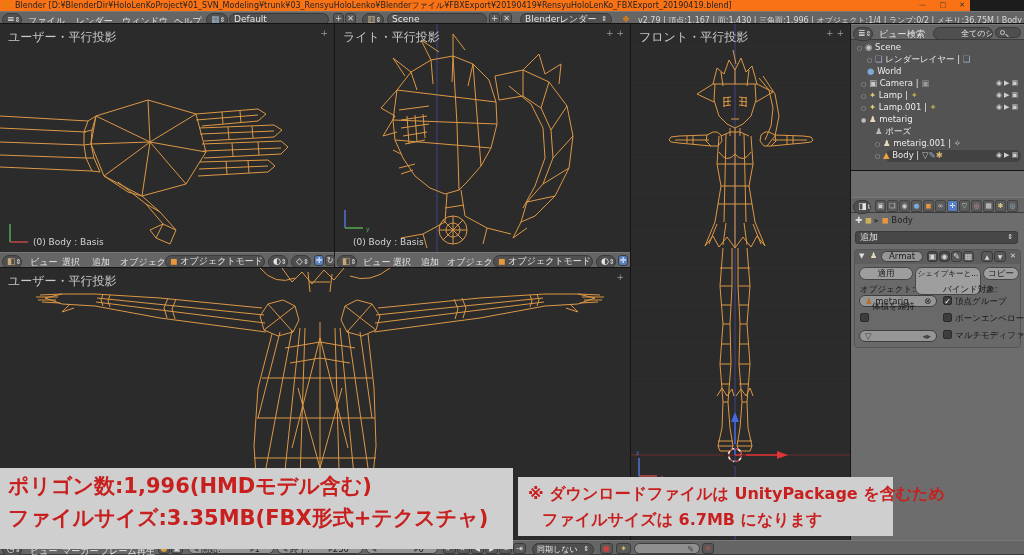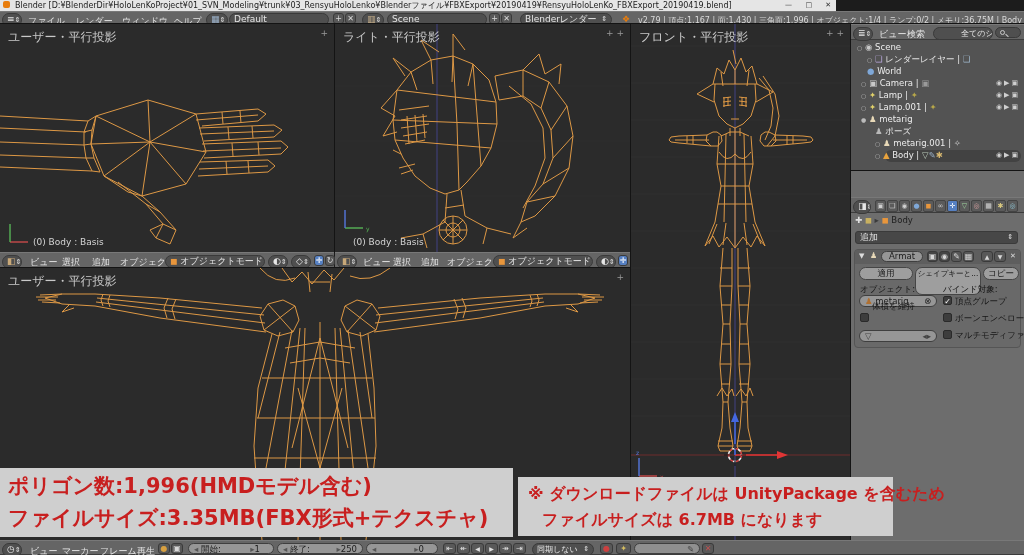--- a/index.html
+++ b/index.html
@@ -25,21 +25,21 @@
   .tab{position:absolute;width:11px;height:12px;background:#5b5b5b;border:1px solid #444;border-radius:2px;font-size:7px;text-align:center;line-height:11px;color:#cfcfcf;}
   .ovl{position:absolute;background:#cfcfcf;z-index:50;}
   .ovl div{color:#c81f1f;font-weight:bold;white-space:nowrap;}
   .tl-btn{position:absolute;background:#595959;border:1px solid #3a3a3a;border-radius:3px;color:#e0e0e0;font-size:8px;text-align:center;}
 </style>
 </head>
 <body>
 
 <div id="stage">
 
-  <div class="abs" style="left:0;top:0;width:836px;height:11px;background:#e5e5e5;">
+  <div class="abs" style="left:0;top:0;width:970px;height:11px;background:#f97316;">
     <span class="abs" style="left:3px;top:1px;width:7px;height:7px;background:#e87d0d;border-radius:2px;"></span>
     <span class="abs" style="left:15px;top:0;font-size:8px;color:#222;line-height:11px;white-space:nowrap;">Blender [D:¥BlenderDir¥HoloLenKoProject¥01_SVN_Modeling¥trunk¥03_RensyuHoloLenko¥Blenderファイル¥FBXExport¥20190419¥RensyuHoloLenKo_FBXExport_20190419.blend]</span>
     <span class="abs" style="right:44px;top:0;font-size:7px;color:#333;line-height:10px;">—</span>
     <span class="abs" style="right:24px;top:0;font-size:7px;color:#333;line-height:10px;">□</span>
     <span class="abs" style="right:5px;top:0;font-size:7px;color:#333;line-height:10px;">✕</span>
   </div>
 
   <div class="abs bar" style="left:0;top:11px;width:1024px;height:13px;">
     <span class="ddark" style="left:2px;top:1px;width:20px;"><span class="g">≡</span><span class="g" style="font-size:7px;">⇕</span></span>
     <span class="mi" style="left:28px;">ファイル</span>
@@ -311,38 +311,38 @@
 
   <div class="abs bar" style="left:0;top:540px;width:1024px;height:15px;">
     <span class="ddark" style="left:2px;top:2px;width:20px;"><span class="g">◷</span><span class="g" style="font-size:7px;">⇕</span></span>
     <span class="mi" style="left:30px;top:4px;">ビュー</span>
     <span class="mi" style="left:62px;top:4px;">マーカー</span>
     <span class="mi" style="left:100px;top:4px;">フレーム</span>
     <span class="mi" style="left:137px;top:4px;">再生</span>
     <span class="mini" style="left:158px;top:2px;width:12px;height:11px;color:#d8a040;">●</span>
     <span class="mini" style="left:171px;top:2px;width:12px;height:11px;">▣</span>
     <span class="fld" style="left:188px;top:2px;width:86px;height:11px;"><span class="g" style="color:#555;">◂</span> <span>開始:</span> <span style="float:right;margin-right:8px;">1</span><span class="g" style="float:right;color:#555;">▸</span></span>
-    <span class="fld" style="left:277px;top:2px;width:86px;height:11px;"><span class="g" style="color:#555;">◂</span> <span>終了:</span> <span style="float:right;">250</span><span class="g" style="float:right;color:#555;">▸</span></span>
+    <span class="fld" style="left:277px;top:2px;width:86px;height:11px;"><span class="g" style="color:#555;">◂</span> <span>終了:</span> <span style="float:right;margin-right:8px;">250</span><span class="g" style="float:right;color:#555;">▸</span></span>
     <span class="fld" style="left:366px;top:2px;width:72px;height:11px;"><span class="g" style="color:#555;">◂</span><span style="float:right;margin-right:8px;">0</span><span class="g" style="float:right;color:#555;">▸</span></span>
     <span class="tl-btn" style="left:443px;top:2px;width:13px;height:11px;line-height:10px;">⇤</span>
     <span class="tl-btn" style="left:457px;top:2px;width:13px;height:11px;line-height:10px;">↞</span>
     <span class="tl-btn" style="left:471px;top:2px;width:13px;height:11px;line-height:10px;font-size:6px;">◀</span>
     <span class="tl-btn" style="left:485px;top:2px;width:13px;height:11px;line-height:10px;font-size:6px;">▶</span>
     <span class="tl-btn" style="left:499px;top:2px;width:13px;height:11px;line-height:10px;">↠</span>
     <span class="tl-btn" style="left:513px;top:2px;width:13px;height:11px;line-height:10px;">⇥</span>
     <span class="ddark" style="left:532px;top:2px;width:62px;"><span style="font-size:8px;">同期しない</span><span class="g" style="float:right;font-size:7px;">⇕</span></span>
     <span class="tl-btn" style="left:600px;top:2px;width:13px;height:11px;line-height:10px;color:#cc4040;">●</span>
     <span class="tl-btn" style="left:616px;top:2px;width:15px;height:11px;line-height:10px;color:#d8c060;">✦</span>
     <span class="fld" style="left:634px;top:2px;width:66px;height:11px;background:#8f8f8f;">
         <span class="g" style="float:right;color:#444;">✎</span>
       </span>
     <span class="mini" style="left:702px;top:2px;width:12px;height:11px;color:#c05050;">✕</span>
   </div>
 
-  <div class="ovl" style="left:0;top:468px;width:513px;height:69px;padding:3px 0 12px 8px;">
+  <div class="ovl" style="left:0;top:468px;width:513px;height:81px;padding:3px 0 12px 8px;">
     <div style="font-size:21px;line-height:31px;">ポリゴン数:1,996(HMDモデル含む)</div>
     <div style="font-size:21px;line-height:33px;">ファイルサイズ:3.35MB(FBX形式+テクスチャ)</div>
   </div>
   <div class="ovl" style="left:518px;top:477px;width:375px;height:59px;padding:4px 0 0 10px;">
     <div style="font-size:16px;line-height:25px;">※ ダウンロードファイルは UnityPackage を含むため</div>
     <div style="font-size:16px;line-height:27px;padding-left:14px;">ファイルサイズは 6.7MB になります</div>
   </div>
 
 </div>
 

